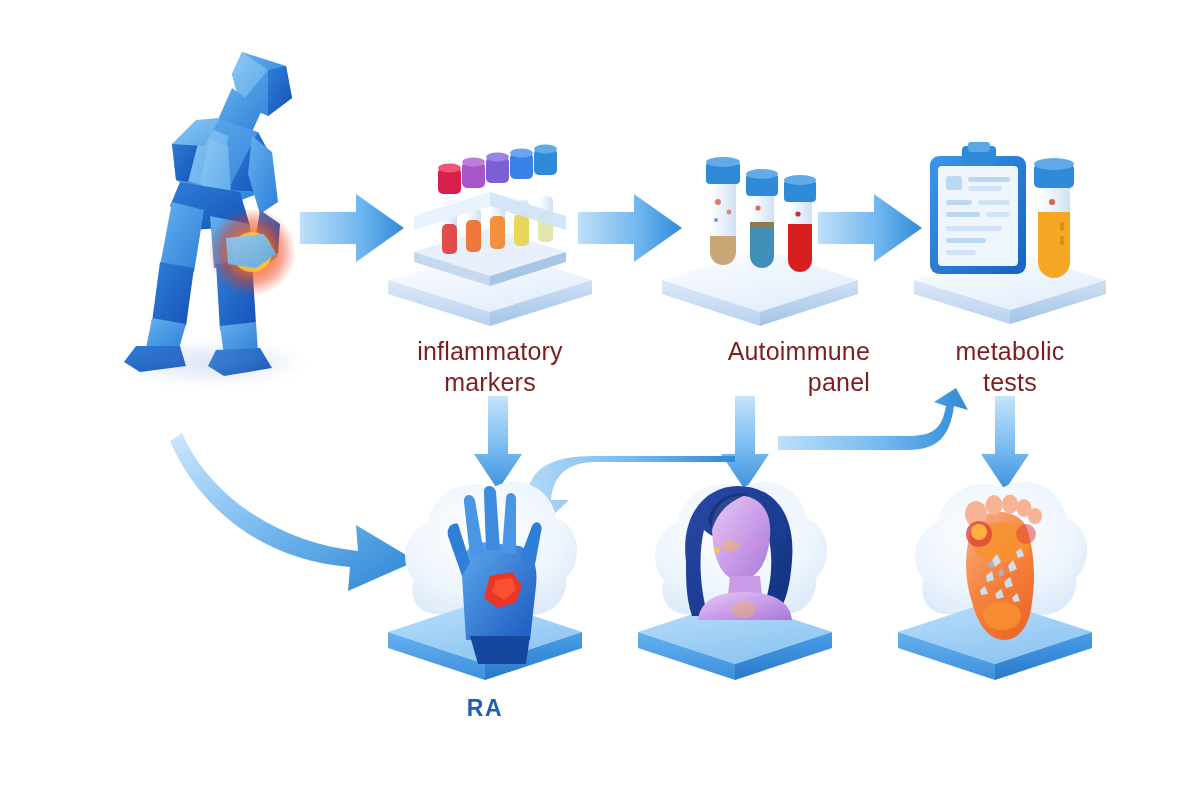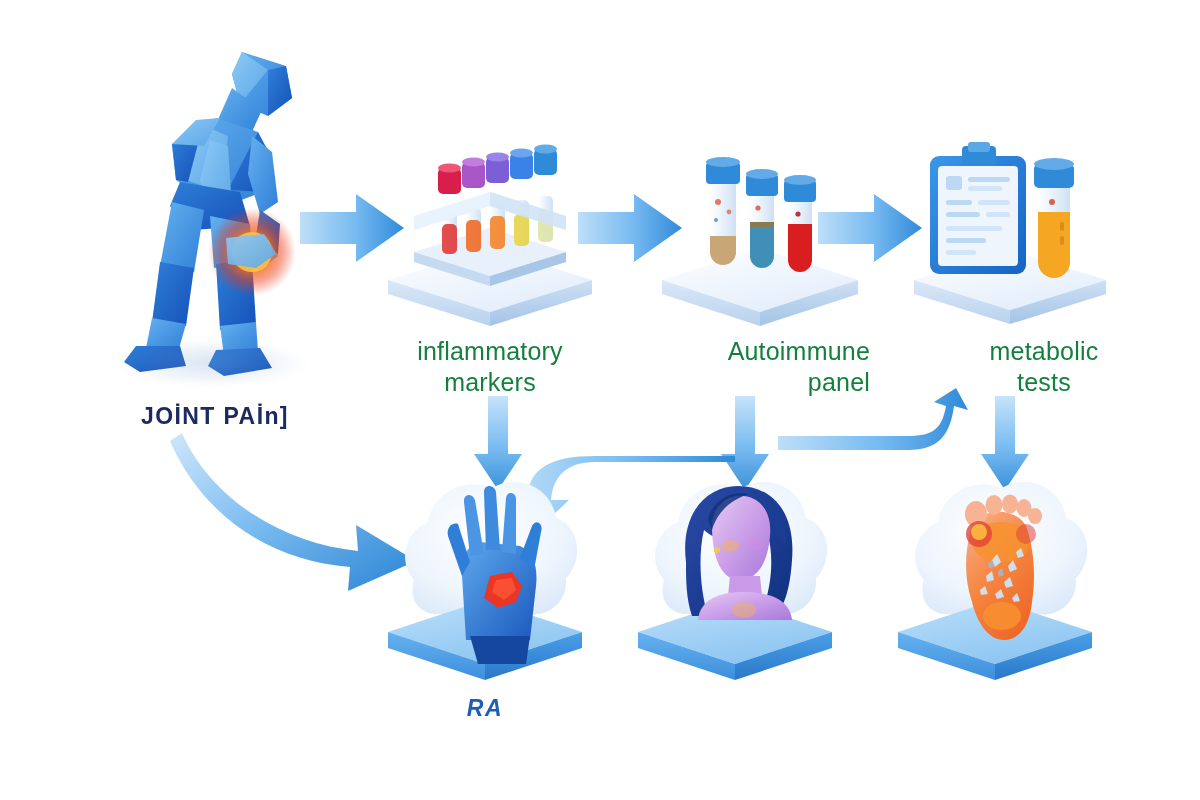--- a/index.html
+++ b/index.html
@@ -14,42 +14,41 @@
     position: relative;
     width: 1200px;
     height: 800px;
     background: #ffffff;
     overflow: hidden;
   }
   .node { position: absolute; }
   .label {
     position: absolute;
     text-align: center;
-    color: #15803d;
+    color: #7f1d1d;
     line-height: 1.22;
     white-space: pre-line;
     user-select: none;
   }
   .label-test {
     font-size: 25px;
     font-weight: 400;
     letter-spacing: 0.2px;
   }
   .label-source {
     font-size: 23px;
     font-weight: 700;
     letter-spacing: 1.4px;
     color: #1b2a62;
   }
   .label-disease {
     font-size: 23px;
     font-weight: 700;
     letter-spacing: 1.6px;
     color: #1d5fb5;
-    font-style: italic;
   }
   svg { display: block; overflow: visible; }
   .shadow-soft {
     position: absolute;
     border-radius: 50%;
     background: radial-gradient(ellipse at center, rgba(120,160,210,0.28) 0%, rgba(120,160,210,0.10) 48%, rgba(255,255,255,0) 72%);
     filter: blur(3px);
   }
 </style>
 </head>
@@ -189,21 +188,20 @@
       <polygon points="120,286 156,282 158,312 124,316" fill="url(#gBodyA)"></polygon>
 
       <polygon points="116,310 160,308 172,328 124,336 108,326" fill="url(#gBodyB)"></polygon>
 
       <circle cx="152" cy="212" r="44" fill="url(#gPain)"></circle>
       <circle cx="152" cy="212" r="20" fill="#ffd24a" opacity="0.75"></circle>
 
       <polygon points="126,198 164,194 176,214 156,228 128,224" fill="url(#gBodyC)" opacity="0.92"></polygon>
     </svg>
   </div>
-  <div class="label label-source" style="left:60px; top:402px; width:310px;">JOİNT PAİn]</div>
 
   <div class="node" style="left:370px; top:140px; width:240px; height:180px;">
     <svg width="240" height="180" viewBox="0 0 240 180">
 
       <polygon points="120,108 222,140 120,172 18,140" fill="url(#gPedTop)"></polygon>
       <polygon points="18,140 120,172 120,186 18,154" fill="url(#gPedSideL)"></polygon>
       <polygon points="222,140 120,172 120,186 222,154" fill="url(#gPedSideR)"></polygon>
 
       <polygon points="120,88 196,112 120,136 44,112" fill="#e7f0fb"></polygon>
       <polygon points="44,112 120,136 120,146 44,122" fill="#c5d9f0"></polygon>
@@ -309,21 +307,21 @@
         <path d="M148 56 h32 v76 a16 16 0 0 1 -32 0 Z" fill="url(#gGlass)"></path>
         <path d="M148 82 v50 a16 16 0 0 0 32 0 v-50 Z" fill="#f5a623"></path>
         <rect x="144" y="34" width="40" height="24" rx="5" fill="#2f8ad8"></rect>
         <ellipse cx="164" cy="34" rx="20" ry="6" fill="#62abe8"></ellipse>
         <circle cx="162" cy="72" r="3" fill="#d8492e" opacity="0.85"></circle>
         <rect x="170" y="92" width="4" height="9" rx="2" fill="#c07a12" opacity="0.55"></rect>
         <rect x="170" y="106" width="4" height="9" rx="2" fill="#c07a12" opacity="0.55"></rect>
       </g>
     </svg>
   </div>
-  <div class="label label-test" style="left:934px; top:336px; width:220px;">metabolic
+  <div class="label label-test" style="left:900px; top:336px; width:220px;">metabolic
 tests</div>
 
   <svg class="node" style="left:300px; top:188px;" width="110" height="80" viewBox="0 0 110 80">
     <polygon points="0,24 56,24 56,6 104,40 56,74 56,56 0,56" fill="url(#gArrow)"></polygon>
   </svg>
   <svg class="node" style="left:578px; top:188px;" width="110" height="80" viewBox="0 0 110 80">
     <polygon points="0,24 56,24 56,6 104,40 56,74 56,56 0,56" fill="url(#gArrow)"></polygon>
   </svg>
   <svg class="node" style="left:818px; top:188px;" width="110" height="80" viewBox="0 0 110 80">
     <polygon points="0,24 56,24 56,6 104,40 56,74 56,56 0,56" fill="url(#gArrow)"></polygon>

